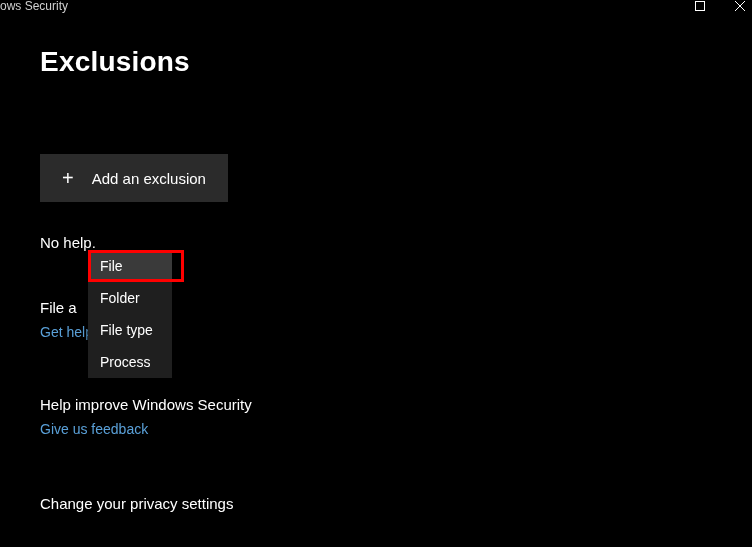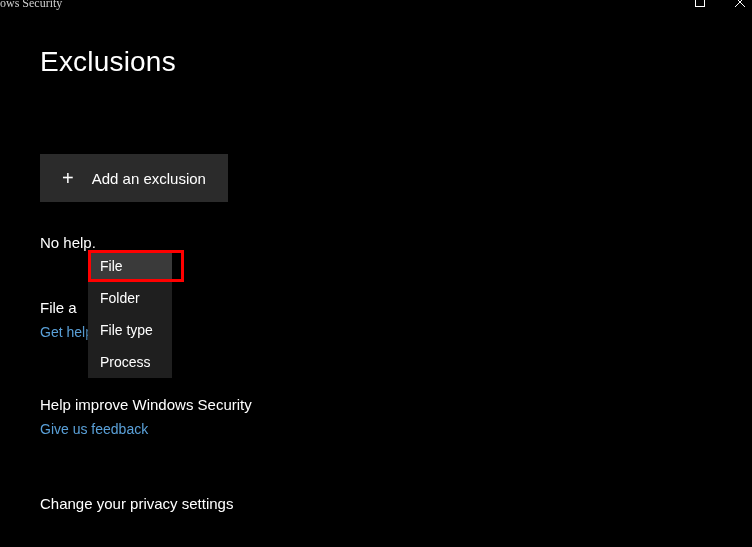--- a/index.html
+++ b/index.html
@@ -9,45 +9,44 @@
     background: #000000;
     color: #ffffff;
     font-family: "Segoe UI", sans-serif;
     font-size: 14px;
     overflow: hidden;
     position: relative;
   }
   .titlebar {
     display: flex;
     justify-content: space-between;
-    align-items: flex-start;
+    align-items: center;
     height: 16px;
     padding: 0 0 0 0;
     font-size: 12px;
     color: #d0d0d0;
-    font-family: Liberation Serif, serif;
   }
   .titlebar-left {
     padding-left: 0;
     margin-top: -4px;
   }
   .titlebar-right {
     display: flex;
     gap: 28px;
     padding-right: 6px;
     margin-top: -4px;
   }
   .win-ctrl svg { display: block; }
   .content {
     padding: 30px 40px 0 40px;
     position: relative;
   }
   h1 {
     font-size: 28px;
-    font-weight: 400;
+    font-weight: 700;
     letter-spacing: 0.2px;
     margin-bottom: 14px;
   }
   .subtitle {
     font-size: 15px;
     color: #e6e6e6;
     line-height: 1.45;
     max-width: 540px;
   }
   .add-btn {

